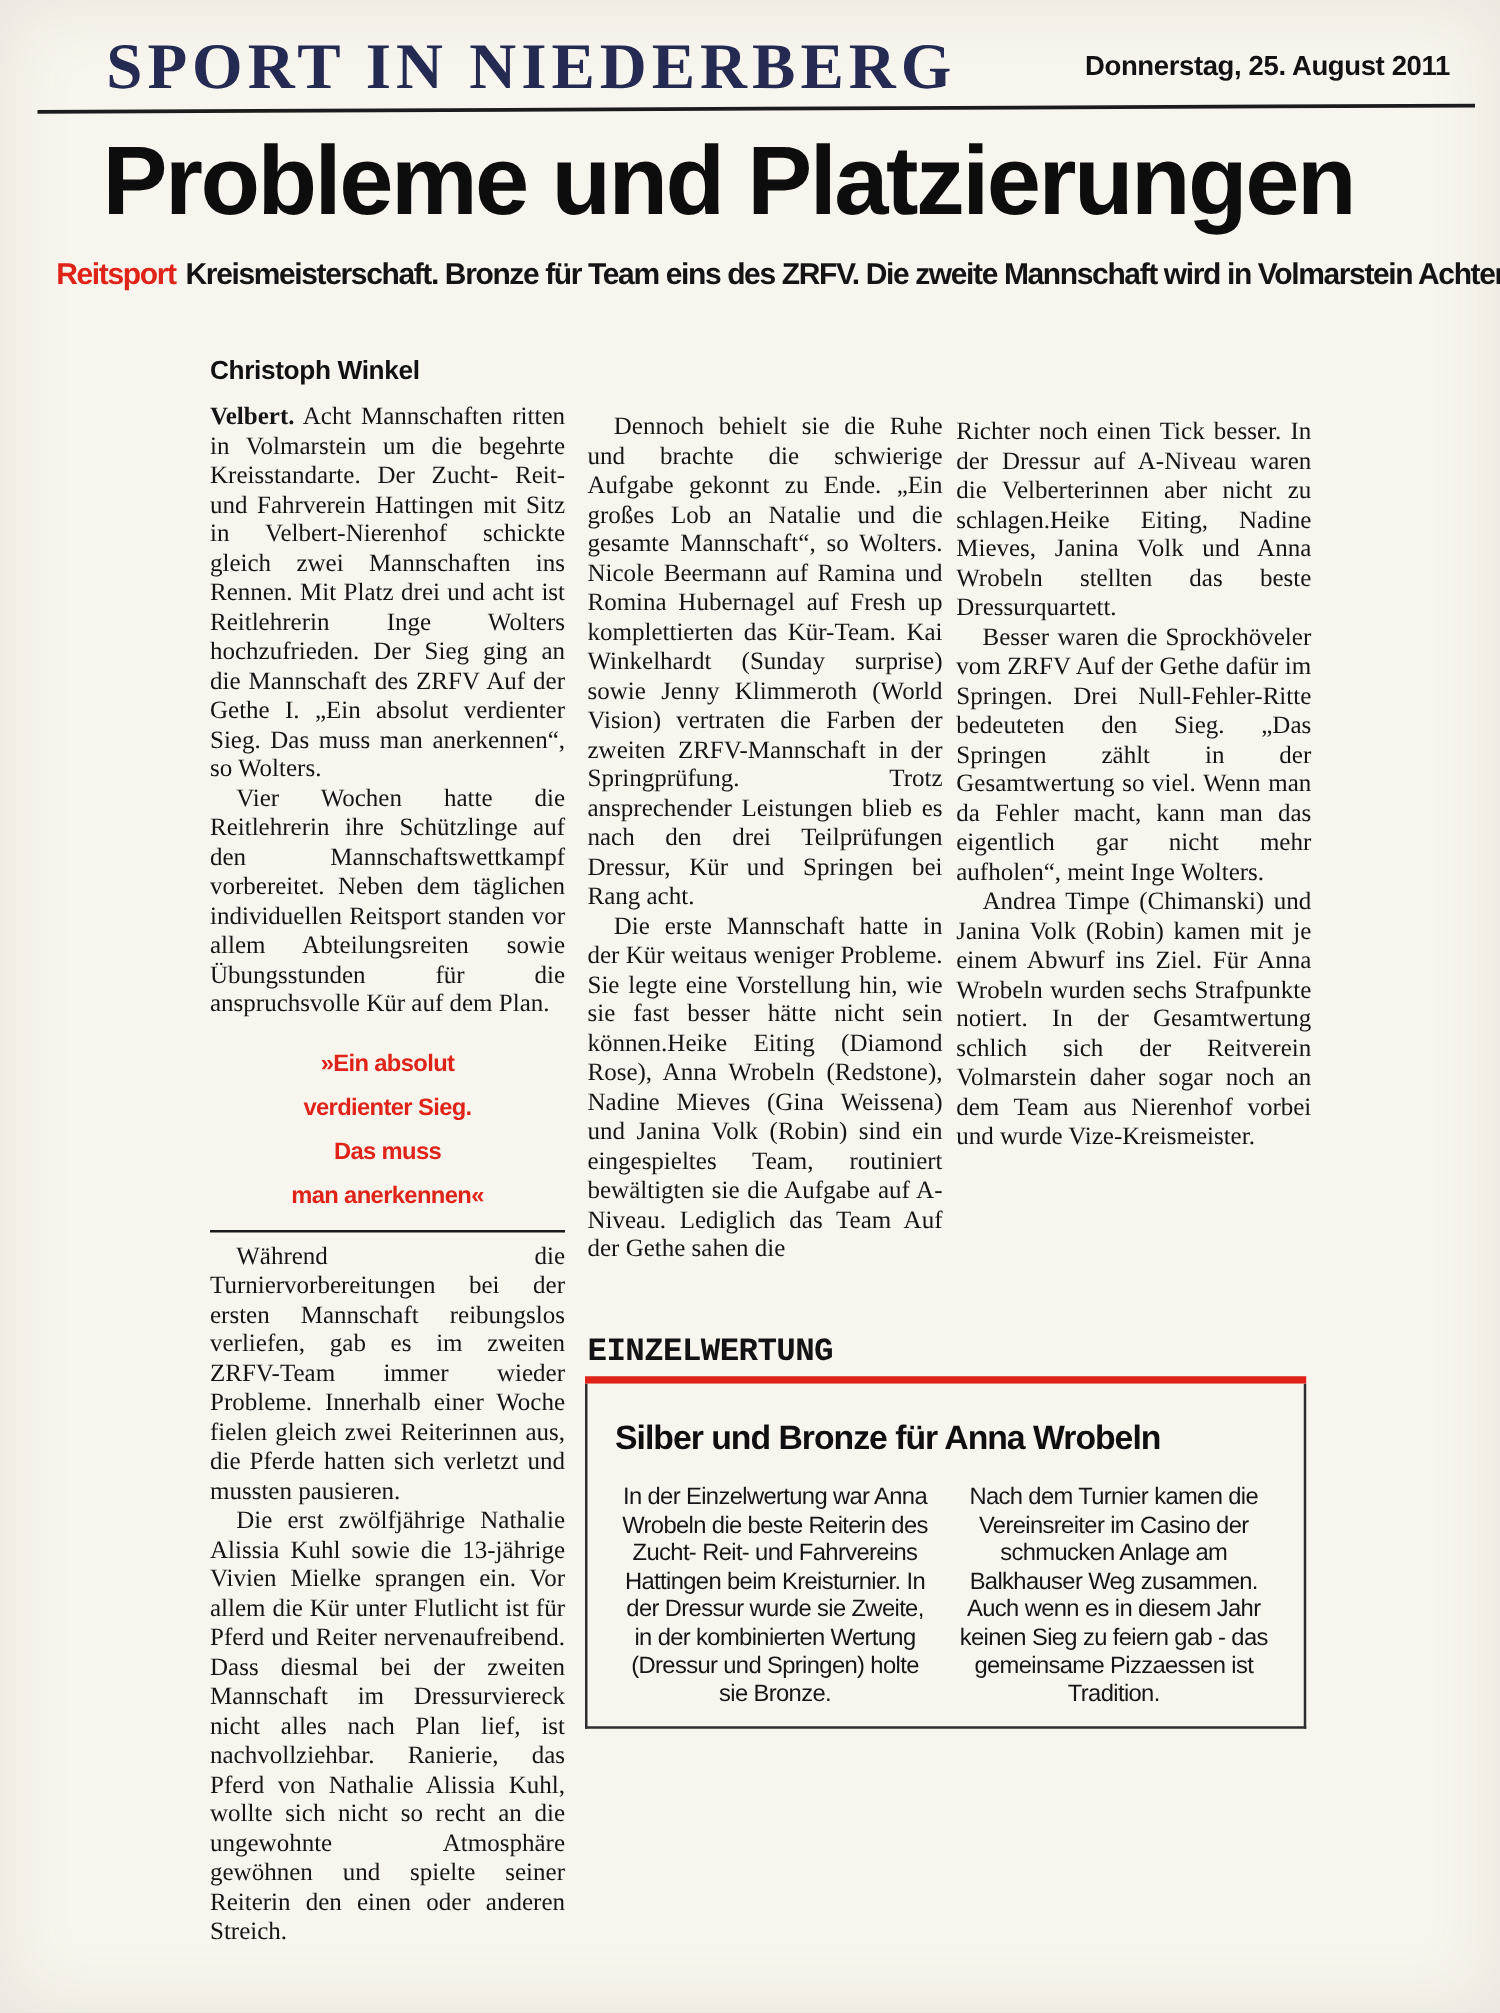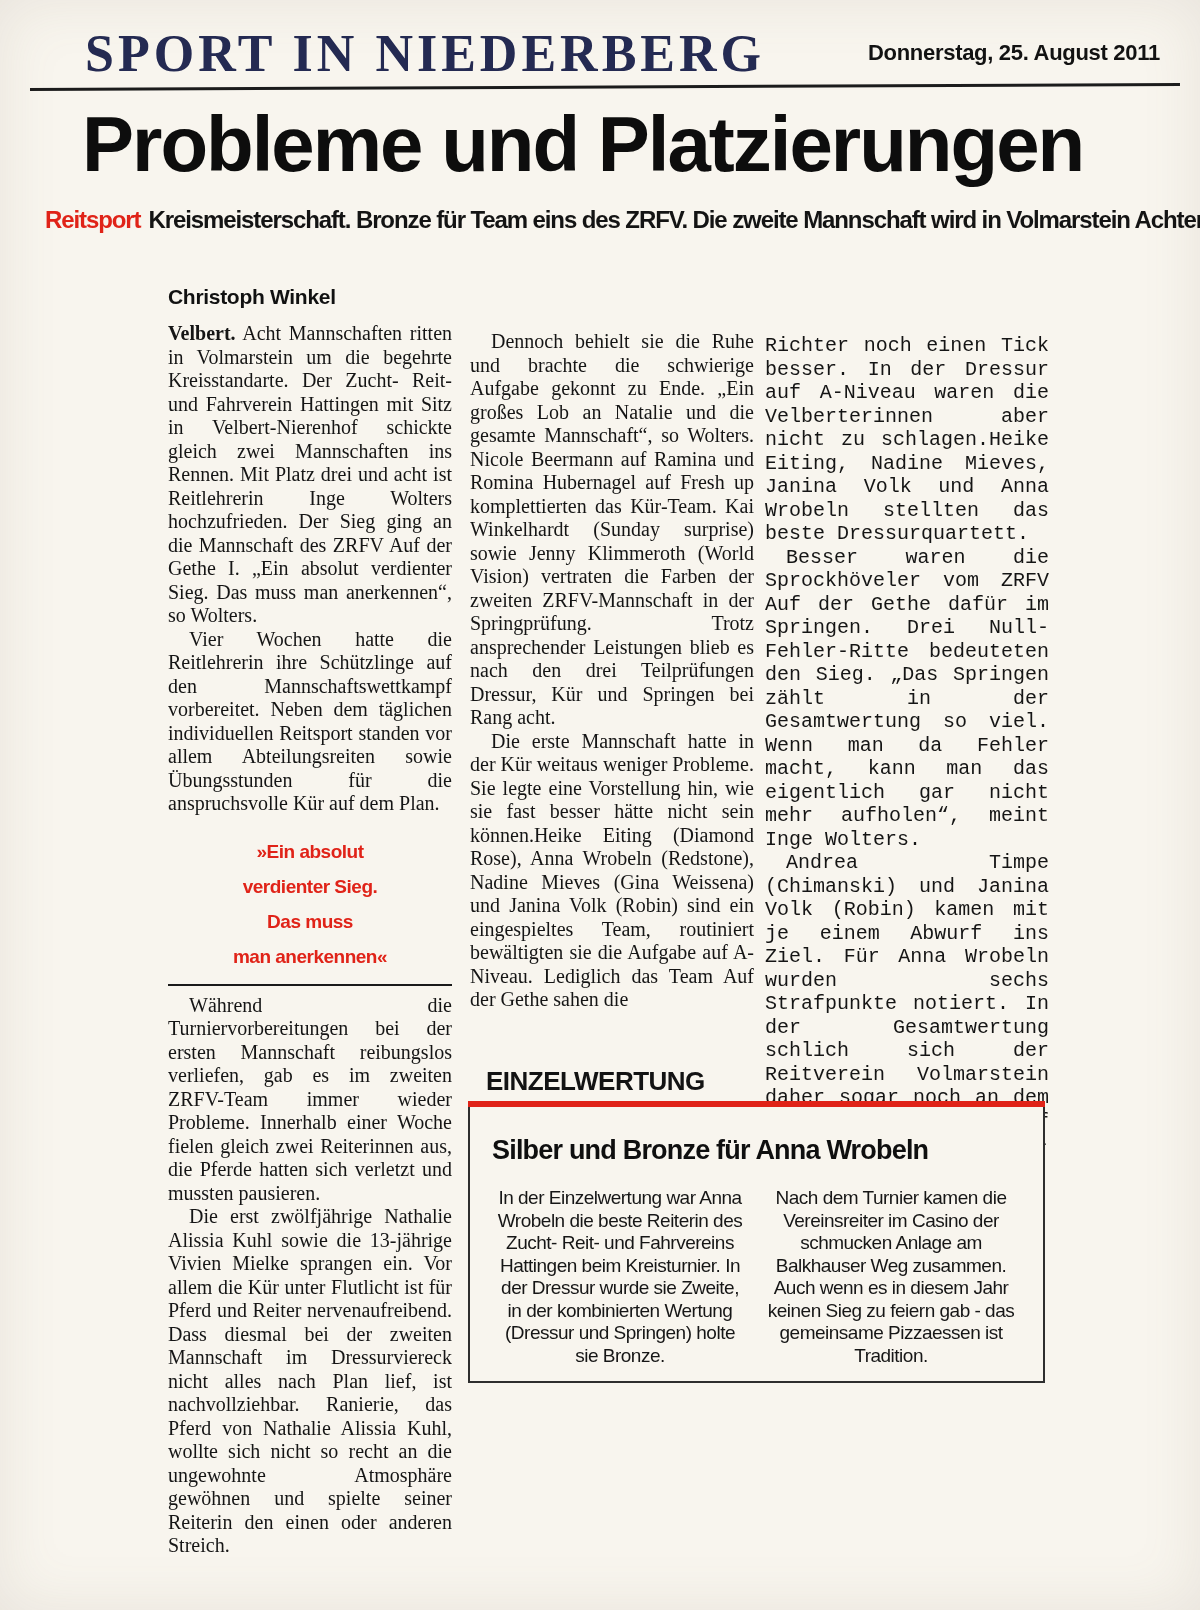--- a/index.html
+++ b/index.html
@@ -52,35 +52,35 @@
   }
   
   .col{
     position:absolute;width:284px;
     font-size:20px;line-height:23.5px;text-align:justify;
   }
   .col p{margin:0;}
   .col p.indent{text-indent:21px;}
   .col1{left:168px;top:322px;}
   .col2{left:470px;top:330px;}
-  .col3{left:765px;top:334px;font-family:Liberation Mono, monospace;}
+  .col3{left:765px;top:334px;}
   .lead-in{font-weight:bold;}
   
   .pull-quote{
     margin:18px 0 10px 0;
     font-family:"Liberation Sans", sans-serif;
     font-weight:bold;font-size:19px;line-height:35px;letter-spacing:-0.5px;
     color:#e02318;text-align:center;
   }
   .quote-rule{border-top:2px solid #1a1a1a;margin:10px 0 8px 0;}
   
   .ew-label{
     position:absolute;left:470px;top:1066px;
-    font-family:Liberation Sans, sans-serif;
-    font-weight:bold;font-size:26px;letter-spacing:-0.5px;color:#131313;margin-left:16px;
+    font-family:Liberation Mono, monospace;
+    font-weight:bold;font-size:26px;letter-spacing:-0.5px;color:#131313;
   }
   .ew-bar{
     position:absolute;left:468px;top:1101px;width:577px;height:6px;
     background:#e02318;
   }
   .ew-box{
     position:absolute;left:468px;top:1107px;width:577px;height:276px;
     border:2px solid #2e2e2e;border-top:none;box-sizing:border-box;
     background:#f8f5ee;
   }

